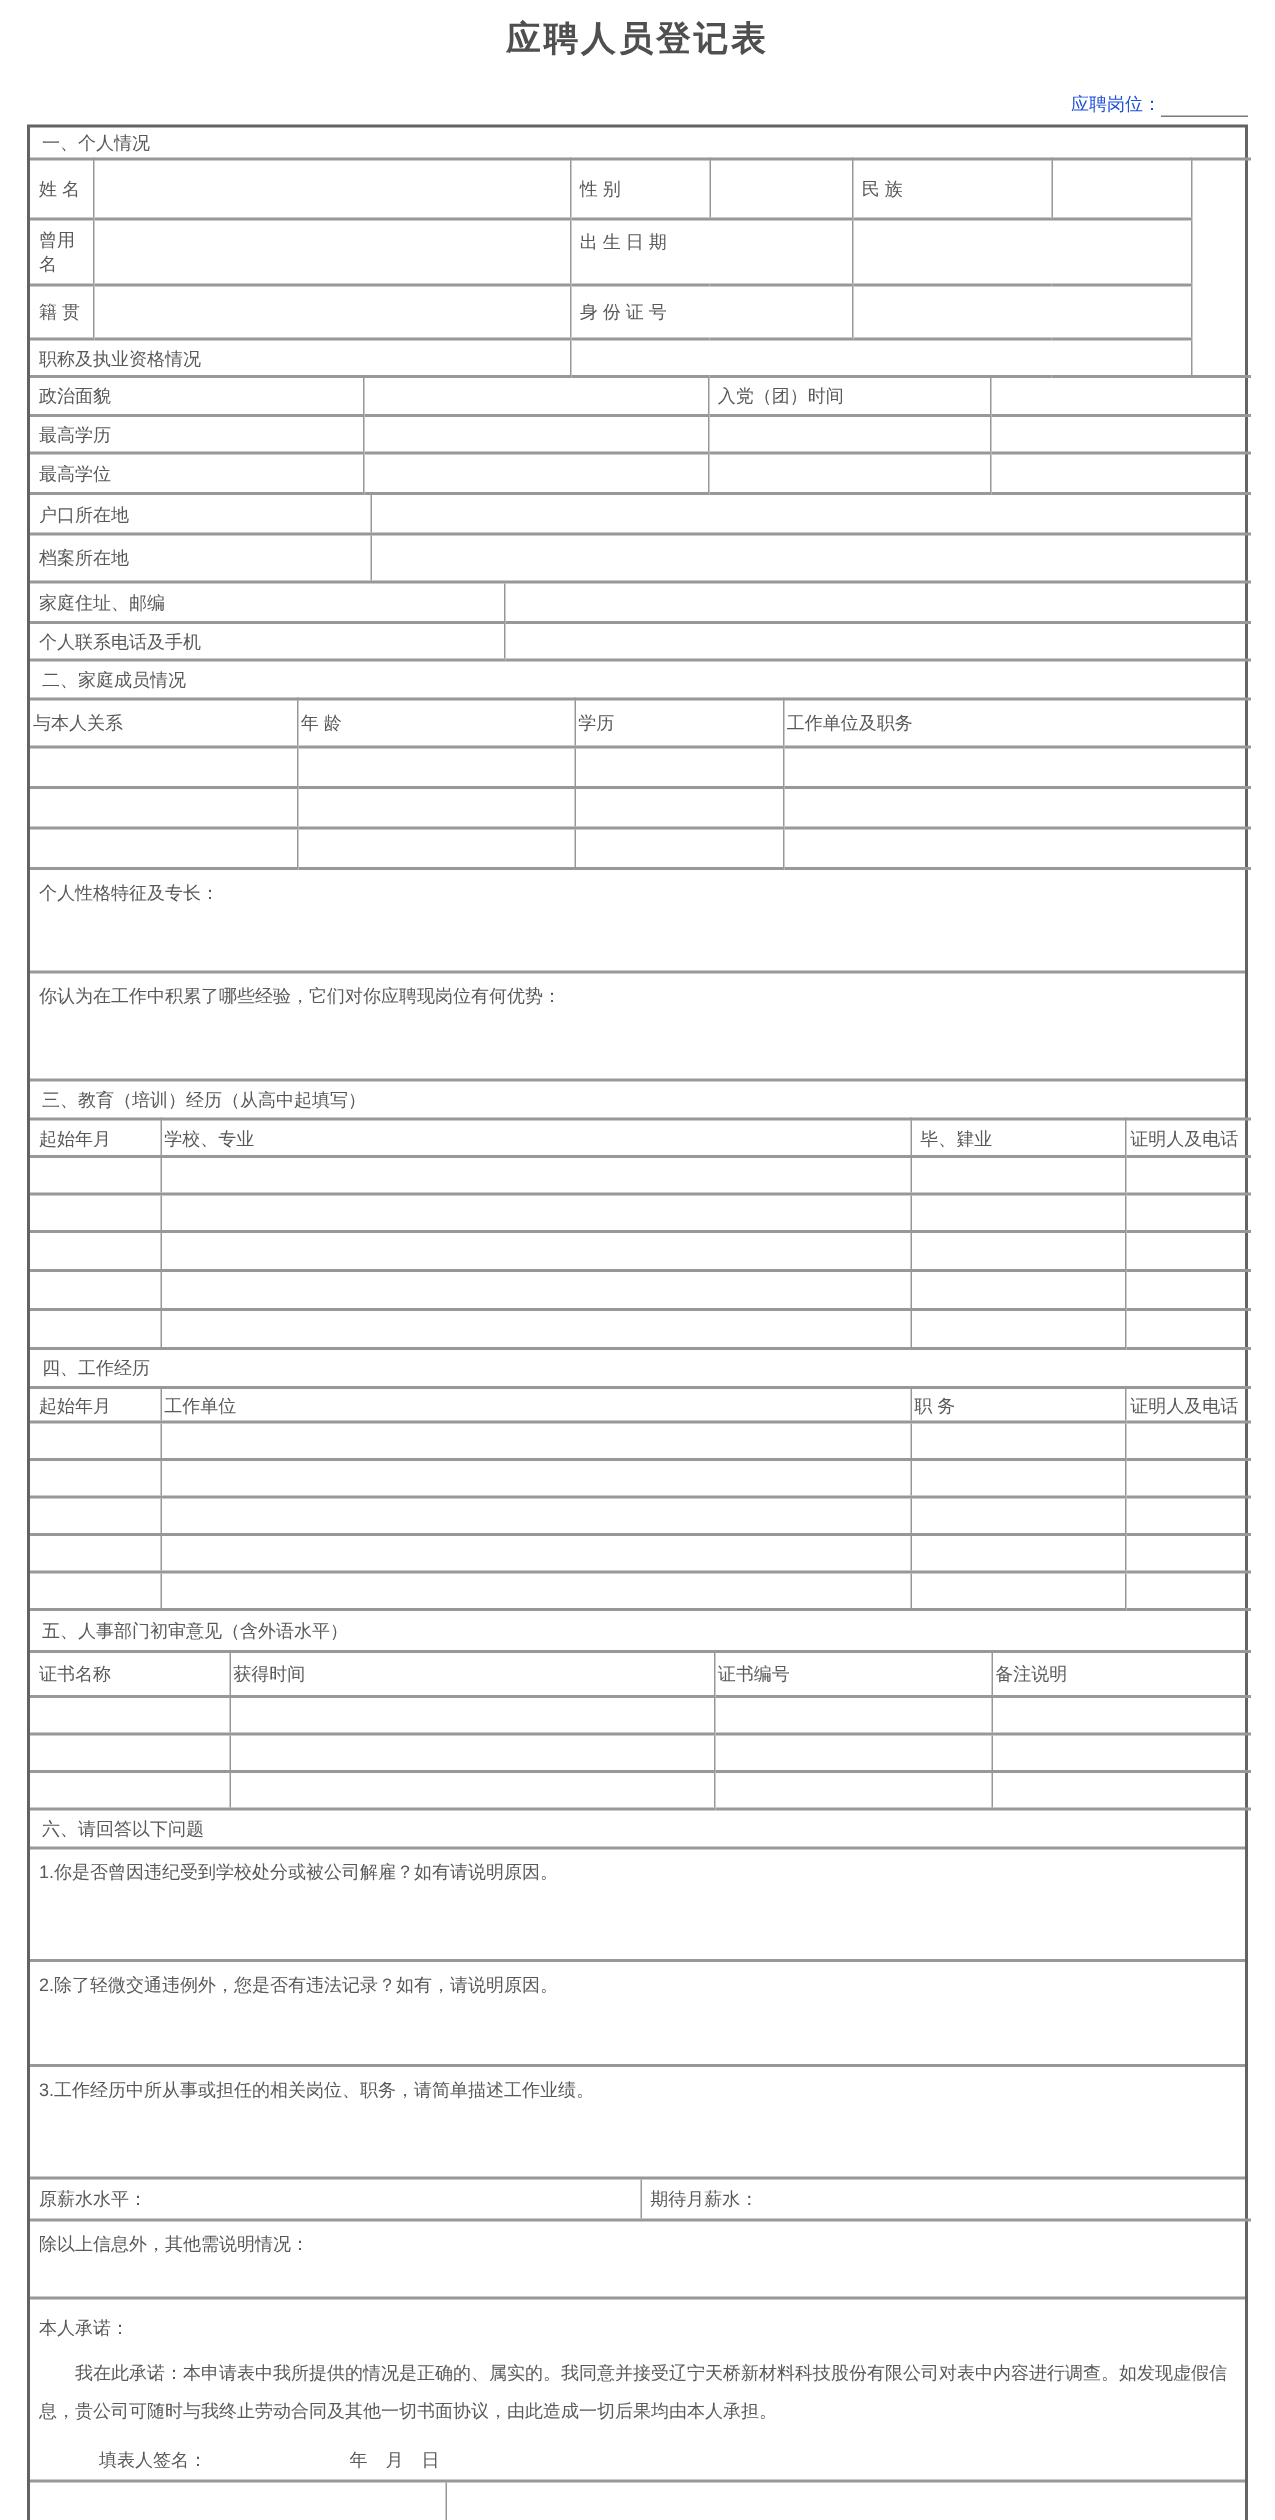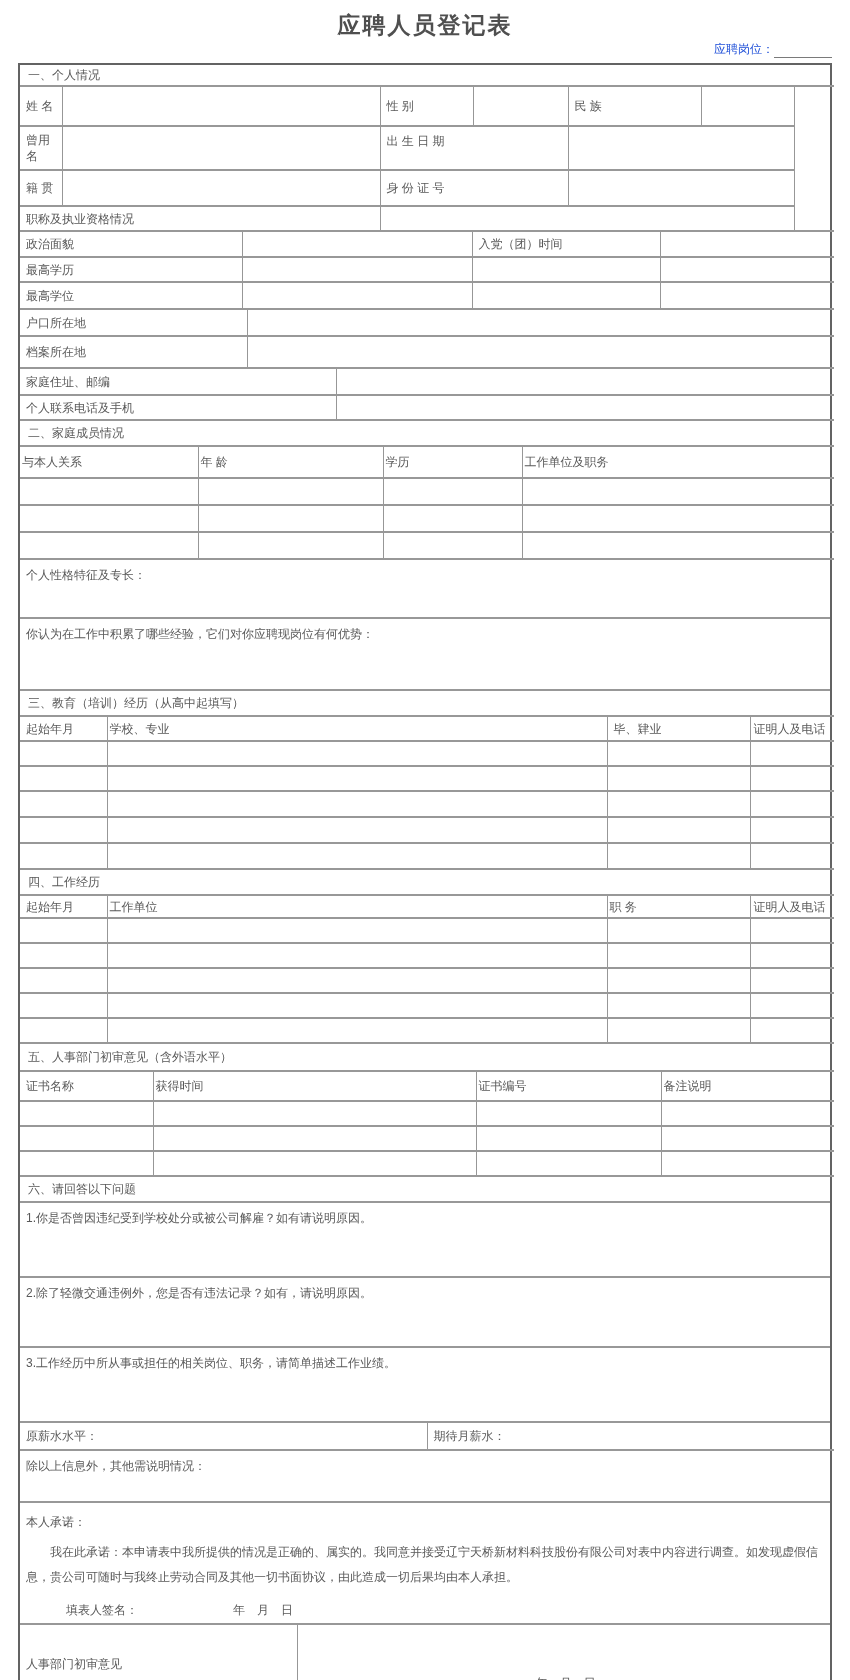--- a/index.html
+++ b/index.html
@@ -1,18 +1,18 @@
 <!DOCTYPE html>
 <html><head>
 <meta charset="utf-8">
 <style>
   html,body{margin:0;padding:0;background:#ffffff;width:850px;height:1680px;overflow:hidden;}
   body{font-family:"Liberation Sans","DejaVu Sans",sans-serif;color:#595959;}
   .page{width:814px;margin:0 18px;}
-  .form-title{text-align:center;font-size:23px;font-weight:bold;color:#4f4f4f;letter-spacing:2px;margin:10px 0 0;}
+  .form-title{text-align:center;font-size:23px;font-weight:bold;color:#4f4f4f;letter-spacing:2px;margin:10px 0 20px;}
   .position-line{text-align:right;font-size:12px;color:#1d4ed8;margin:0 0 4px;height:18px;}
   .blank-line{display:inline-block;width:58px;border-bottom:1px solid #7a7a7a;height:12px;vertical-align:bottom;}
   .form-frame{border:2px solid #636363;}
   table{width:100%;border-collapse:collapse;table-layout:fixed;}
   td{border:none;border-right:1px solid #979797;border-bottom:2px solid #989898;
      font-size:12px;color:#595959;padding:2px 6px;vertical-align:middle;overflow:hidden;
      word-break:break-all;line-height:1.35;}
   td.nr{border-right:none;}
   td.nb{border-bottom:none;}
   td.c{text-align:left;padding:2px 2px;}
@@ -175,21 +175,21 @@
             <td></td>
             <td></td>
             <td></td>
             <td class="nr"></td>
           </tr>
     </tbody>
       </table>
 
     <table>
       <tbody>
-          <tr style="height:58px">
+          <tr style="height:68px">
             <td class="nr top">个人性格特征及专长：</td>
           </tr>
       <tr style="height:72px">
             <td class="nr top">你认为在工作中积累了哪些经验，它们对你应聘现岗位有何优势：</td>
           </tr>
     </tbody>
       </table>
 
     <table>
       <colgroup>

